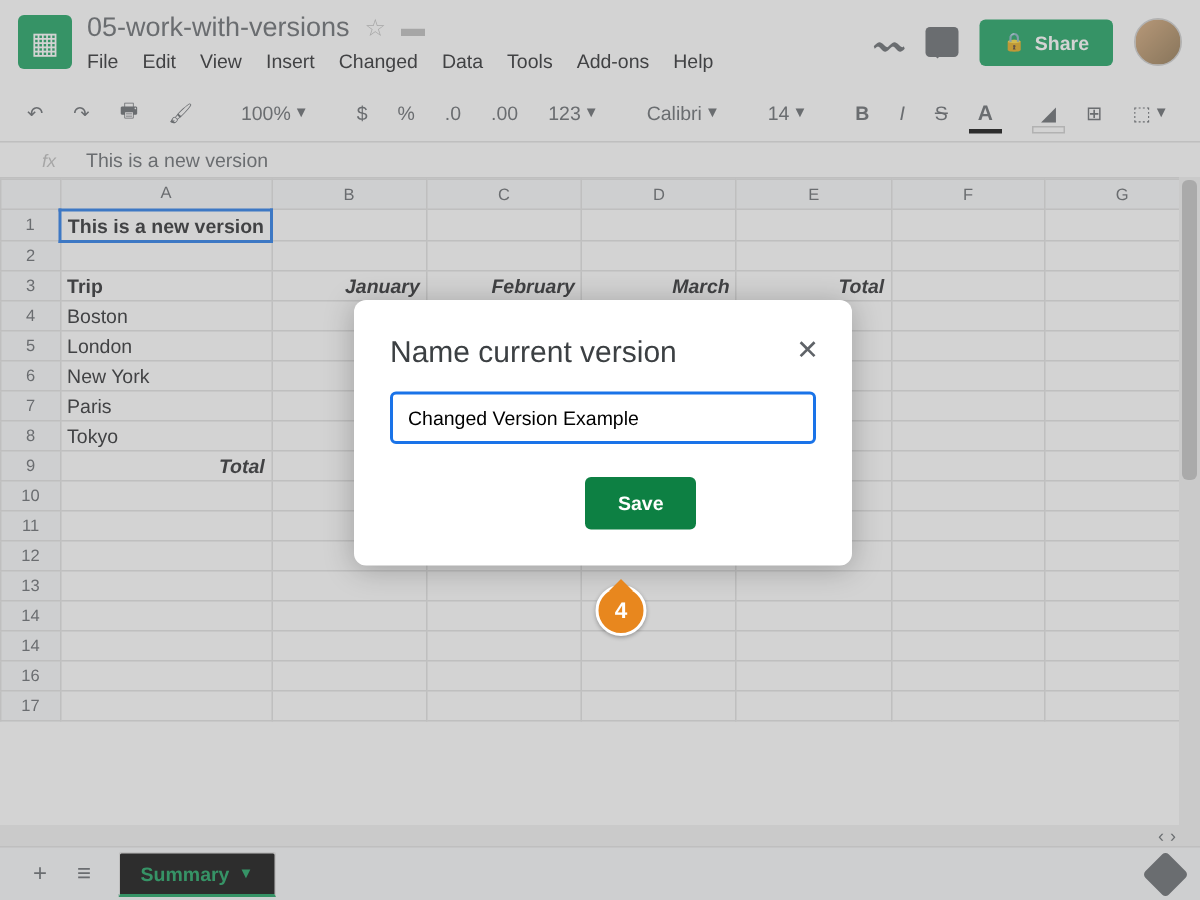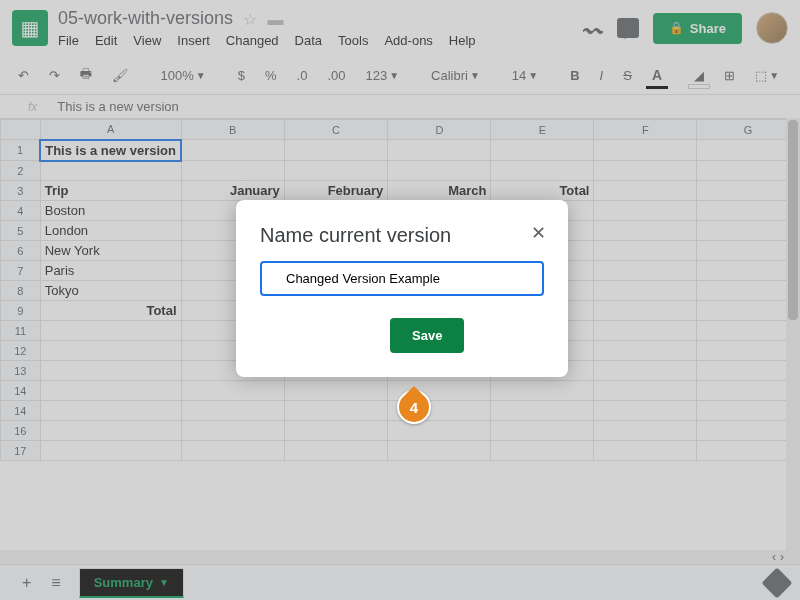--- a/index.html
+++ b/index.html
@@ -29,32 +29,32 @@
 .fill-icon:after { content: ''; position: absolute; bottom: -2px; left: 0; right: 0; height: 3px; background: #fff; border:1px solid #ccc;}
 .formula-bar { display: flex; align-items: center; padding: 4px 28px; border-bottom: 1px solid #e0e0e0; font-size: 13px; color: #5f6368; }
 .fx-label { font-style: italic; color: #bbb; margin-right: 20px; font-size: 12px; }
 .grid-area { position: relative; }
 .grid-table { border-collapse: collapse; width: 100%; font-size: 13px; }
 .col-header td { background: #f8f9fa; border: 1px solid #e0e0e0; text-align: center; height: 22px; color: #5f6368; font-size: 11px; }
 .row-header { background: #f8f9fa; border: 1px solid #e0e0e0; text-align: center; width: 40px; color: #5f6368; font-size: 11px; }
 .grid-table td { border: 1px solid #e0e0e0; height: 20px; padding: 2px 4px; }
 .selected-cell { border: 2px solid #1a73e8 !important; background: #fff; }
 .bold-cell { font-weight: bold; }
-.right-align { text-align: right; }
+.right-align { text-align: right; font-style: italic; }
 .tab-bar { position: absolute; bottom: 0; left: 0; right: 0; display: flex; align-items: center; padding: 4px 12px; border-top: 1px solid #e0e0e0; background: #f8f9fa; height: 36px; }
 .tab-btn { padding: 6px 10px; color: #5f6368; font-size: 16px; cursor: pointer; }
 .sheet-tab { background: #000000; border: 1px solid #e0e0e0; border-bottom: 2px solid #0f9d58; padding: 6px 14px; color: #0f9d58; font-weight: bold; font-size: 13px; border-radius: 2px 2px 0 0; display: flex; align-items: center; gap: 6px; margin-left: 8px; }
 .tab-right { margin-left: auto; display: flex; gap: 10px; align-items: center; color: #5f6368; }
 .explore-icon { width: 22px; height: 22px; background: #5f6368; border-radius: 3px; transform: rotate(45deg);}
 .overlay { position: absolute; inset: 0; background: rgba(128,128,128,0.35); }
 .modal { position: absolute; left: 236px; top: 200px; width: 332px; background: #fff; border-radius: 8px; box-shadow: 0 2px 20px rgba(0,0,0,0.25); padding: 24px; }
 .modal-title { font-size: 20px; color: #3c4043; margin-bottom: 14px; }
 .modal-close { position: absolute; top: 22px; right: 22px; font-size: 18px; color: #5f6368; cursor: pointer; }
 .modal-desc { font-size: 13px; color: #5f6368; margin-bottom: 14px; }
-.modal-input { width: 100%; border: 2px solid #1a73e8; border-radius: 4px; padding: 8px 24px; font-size: 13px; outline: none; }
+.modal-input { width: 100%; border: 2px solid #1a73e8; border-radius: 4px; padding: 8px 10px; font-size: 13px; outline: none; }
 .modal-actions { display: flex; gap: 12px; justify-content: flex-start; margin-top: 22px; margin-left: 130px; }
 .btn-save { background: #0d8043; color: #fff; padding: 10px 22px; border-radius: 4px; font-weight: bold; font-size: 13px; cursor: pointer; }
 .btn-cancel { background: #fff; border: 1px solid #dadce0; color: #0d8043; padding: 10px 18px; border-radius: 4px; font-weight: bold; font-size: 13px; cursor: pointer; }
 .callout { position: absolute; left: 397px; top: 390px; }
 .callout-pin { width: 34px; height: 34px; background: #e8871e; border-radius: 50%; display: flex; align-items: center; justify-content: center; color: #fff; font-weight: bold; font-size: 15px; border: 2px solid #fff; box-shadow: 0 1px 3px rgba(0,0,0,0.3); position: relative; }
 .callout-pin:before { content: ''; position: absolute; top: -14px; left: 50%; transform: translateX(-50%); border: 8px solid transparent; border-bottom-color: #e8871e; }
 .scroll-v { position: absolute; right: 0; top: 118px; bottom: 36px; width: 14px; background: #f1f1f1; }
 .scroll-v-thumb { position: absolute; top: 2px; left: 2px; right: 2px; height: 200px; background: #c1c1c1; border-radius: 4px; }
 .scroll-h { position: absolute; bottom: 36px; left: 0; right: 14px; height: 14px; background: #f1f1f1; }
 .scroll-h-arrows { position: absolute; right: 2px; display:flex; gap:4px; font-size:12px; color:#5f6368; top:0;}
@@ -237,20 +237,30 @@
           <td class="row-header">9</td>
           <td class="bold-cell right-align">Total</td>
           <td></td>
           <td></td>
           <td></td>
           <td></td>
           <td></td>
           <td></td>
         </tr>
   <tr>
+          <td class="row-header">10</td>
+          <td></td>
+          <td></td>
+          <td></td>
+          <td></td>
+          <td></td>
+          <td></td>
+          <td></td>
+        </tr>
+  <tr>
           <td class="row-header">11</td>
           <td></td>
           <td></td>
           <td></td>
           <td></td>
           <td></td>
           <td></td>
           <td></td>
         </tr>
   <tr>

